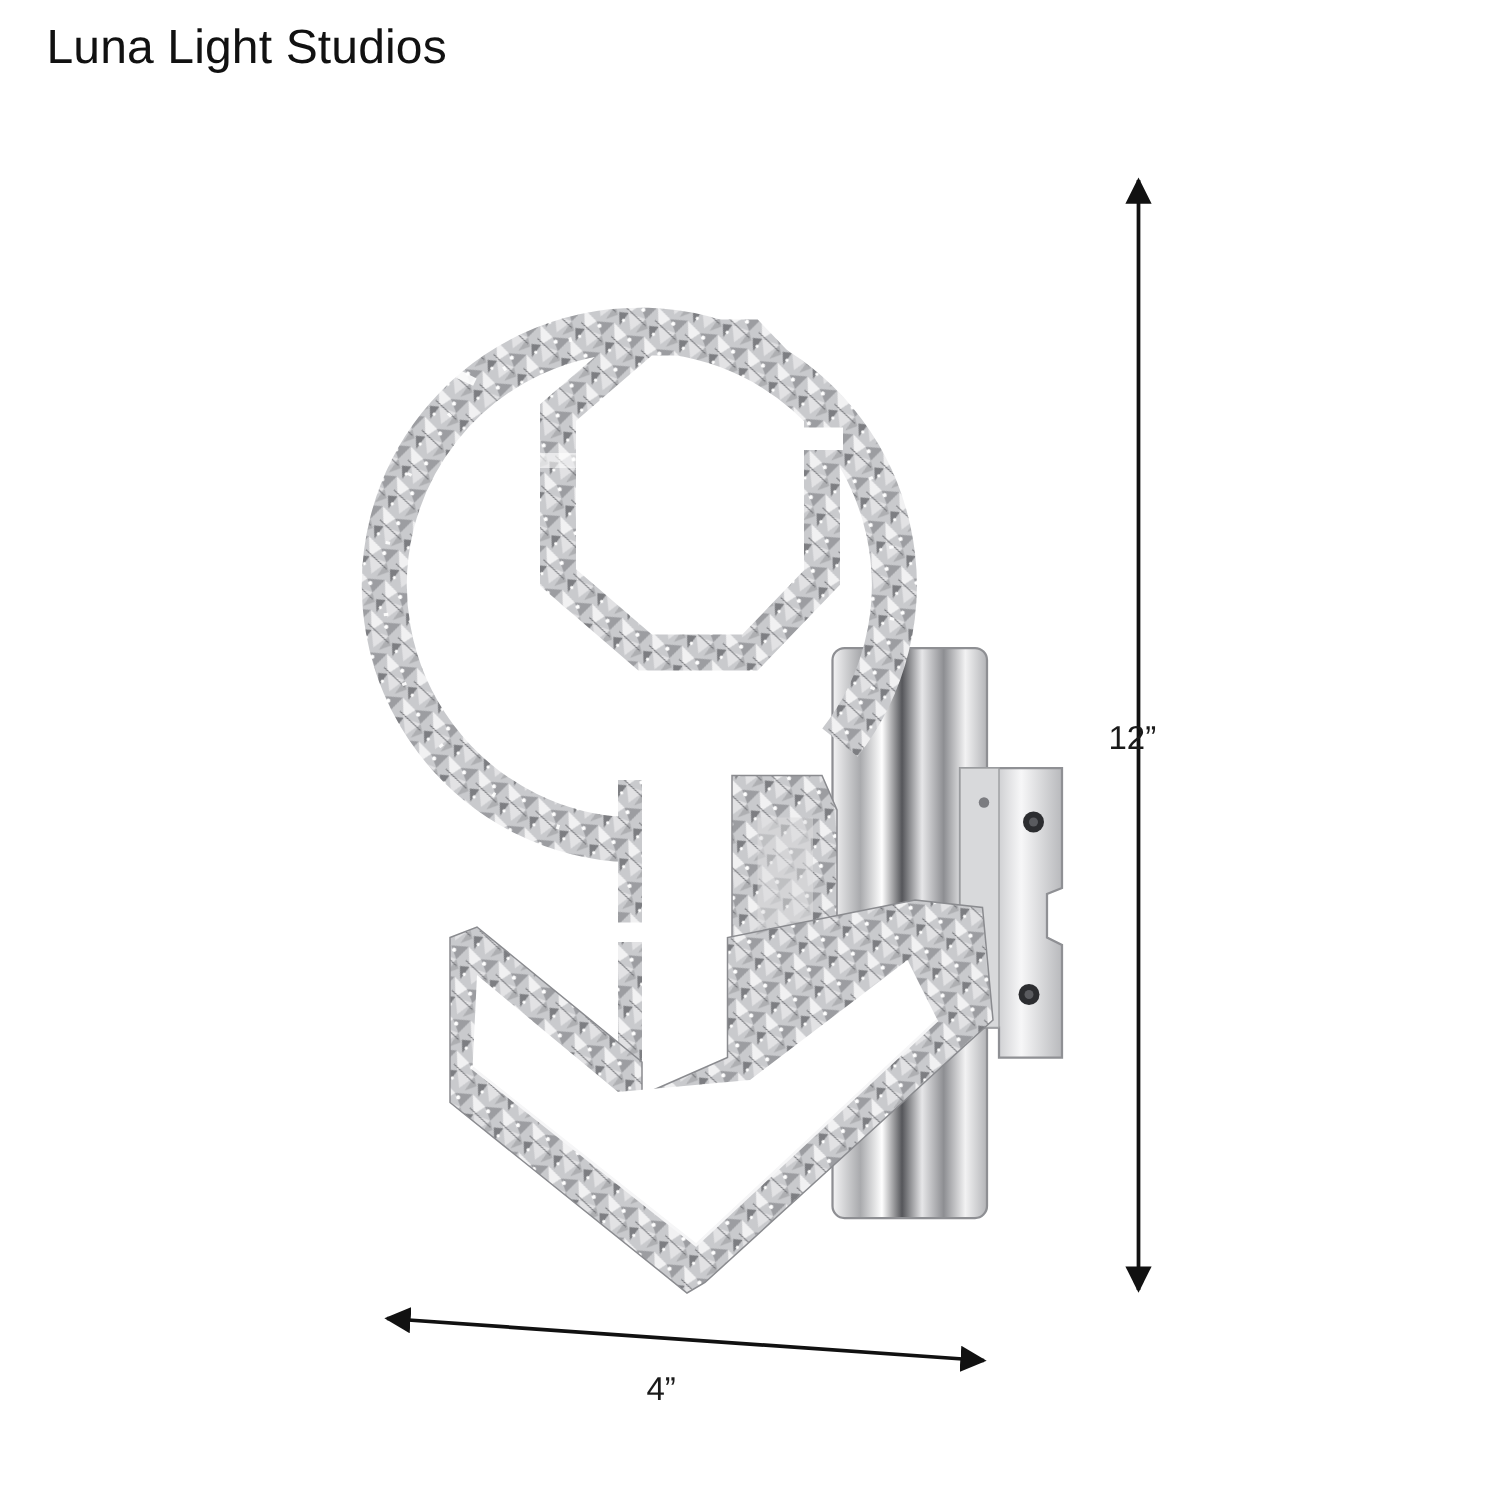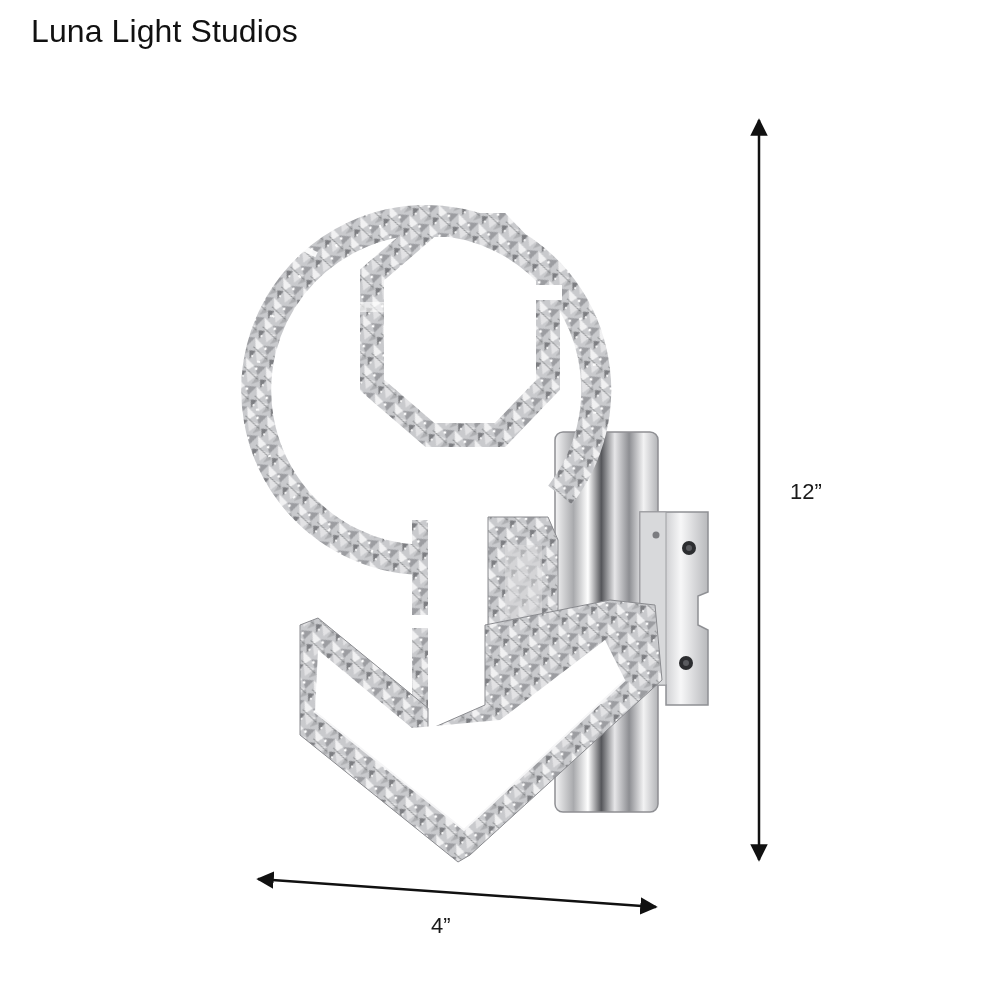--- a/index.html
+++ b/index.html
@@ -32,21 +32,21 @@
       width: 1000px;
       height: 1000px;
     }
     .dim-label {
       position: absolute;
       font-size: 22px;
       line-height: 26px;
       color: #1a1a1a;
     }
     .dim-height-label {
-      left: 790px;
+      left: 739px;
       top: 479px;
     }
     .dim-width-label {
       left: 431px;
       top: 913px;
     }
   </style>
 </head>
 <body>
 

